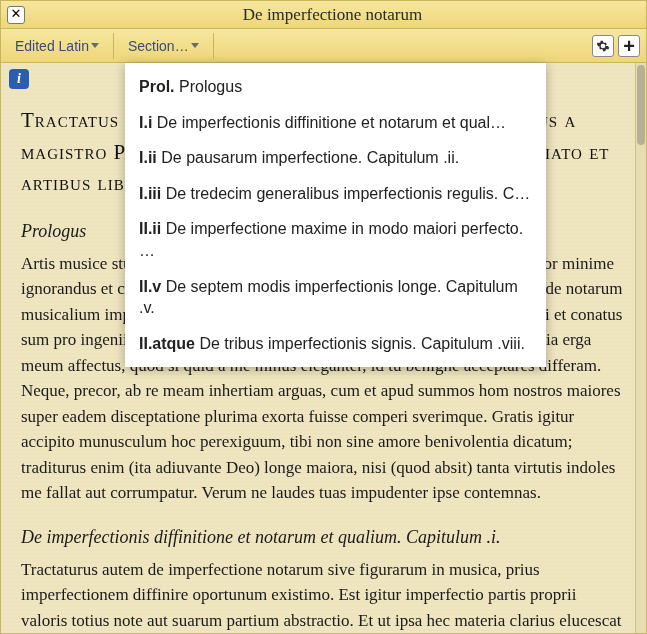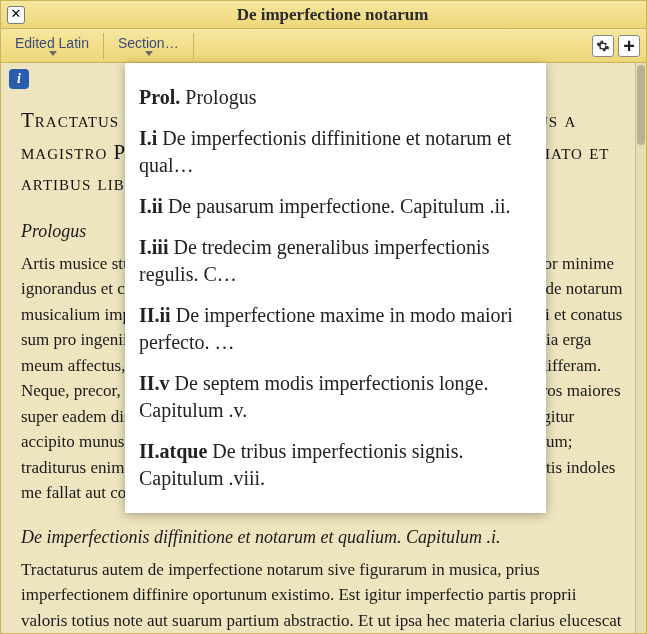--- a/index.html
+++ b/index.html
@@ -39,41 +39,39 @@
     text-align: center;
     cursor: pointer;
     font-family: sans-serif;
   }
   .title {
     flex: 1;
     text-align: center;
     font-family: Georgia, serif;
     font-size: 17px;
     color: #2a2a2a;
-    font-weight: bold;
   }
   .toolbar {
     height: 34px;
     background: linear-gradient(#f6e7a0,#eed778);
     border-bottom: 1px solid #c9b65a;
     display: flex;
     align-items: center;
     padding: 0 6px;
     gap: 4px;
     font-family: "Helvetica Neue", Arial, sans-serif;
     font-size: 14px;
     color: #3b4a7a;
     position: relative;
   }
   .dd {
     display: flex;
     align-items: center;
     padding: 4px 8px;
     cursor: pointer;
-    flex-direction: column;
   }
   .dd .caret {
     width: 0; height: 0;
     border-left: 4px solid transparent;
     border-right: 4px solid transparent;
     border-top: 5px solid #6a6a6a;
     margin-left: 2px;
   }
   .divider {
     width: 1px; height: 26px;
@@ -148,24 +146,24 @@
   }
   
   .section-menu {
     position: absolute;
     top: 62px;
     left: 124px;
     width: 421px;
     background: #fff;
     box-shadow: 0 2px 10px rgba(0,0,0,0.3);
     z-index: 20;
-    font-family: Liberation Serif, serif;
-    font-size: 20px;
+    font-family: Liberation Sans, sans-serif;
+    font-size: 16px;
     color: #222;
-    padding: 14px 0;
+    padding: 6px 0;
     max-height: 560px;
   }
   .section-menu .item {
     padding: 7px 14px 7px 14px;
     cursor: pointer;
     line-height: 1.35;
   }
   .section-menu .item .num { font-weight: bold; }
 </style>
 </head>

